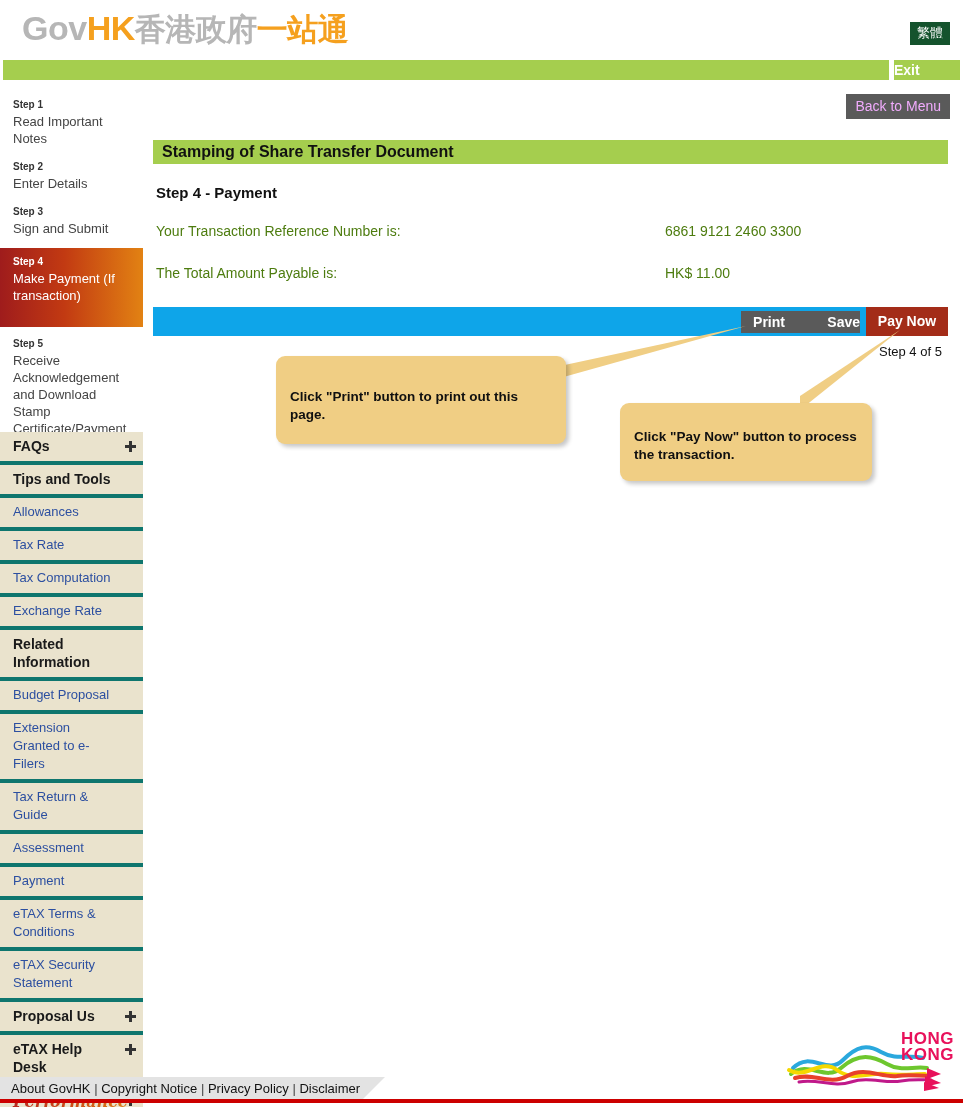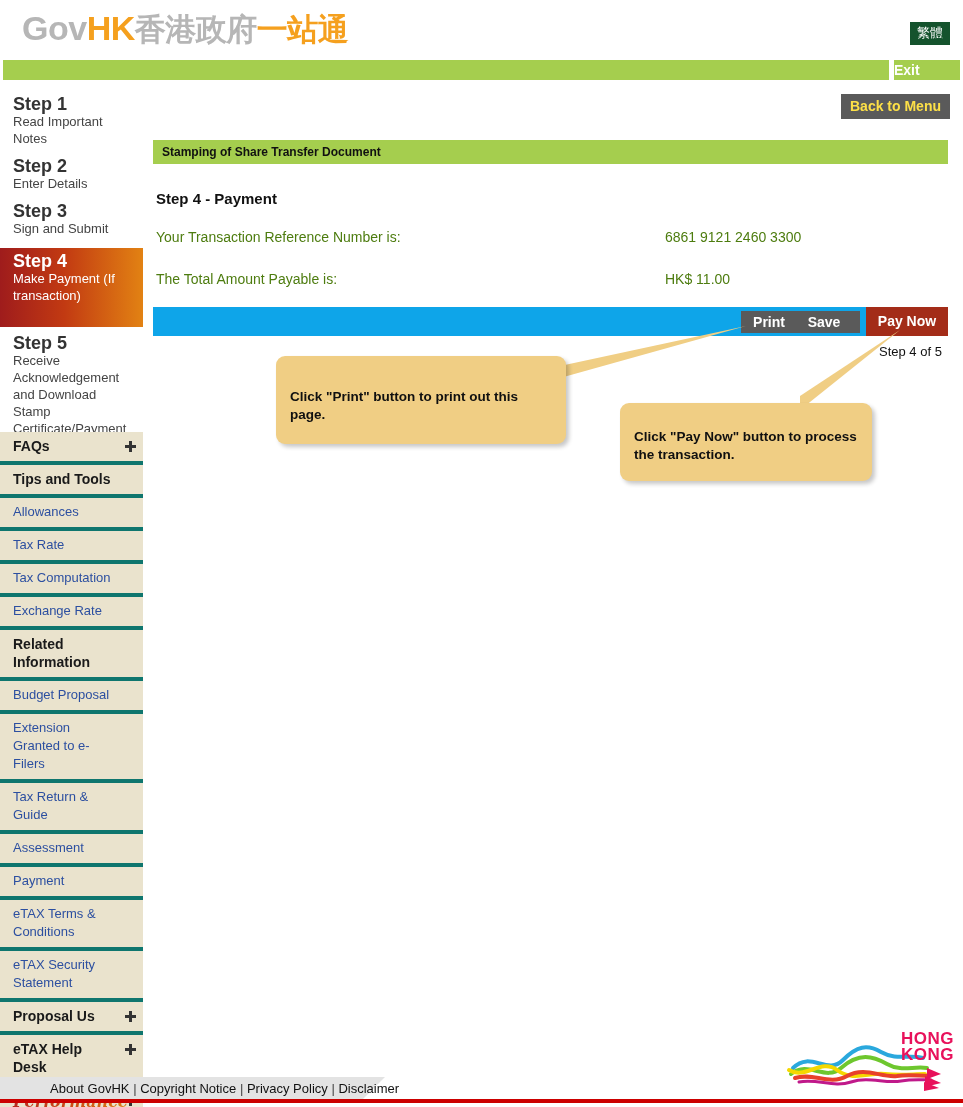--- a/index.html
+++ b/index.html
@@ -59,38 +59,38 @@
     background: #a5ce4e;
     color: #ffffff;
     font-size: 14px; font-weight: bold;
     line-height: 20px;
     cursor: pointer;
   }
 
   
   #back-to-menu {
     position: absolute; right: 13px; top: 94px;
-    background: #5a5a5a; color: #fde047;
-    font-size: 14px; font-weight: bold;
+    background: #5a5a5a; color: #f0abfc;
+    font-size: 14px; font-weight: normal;
     padding: 4px 9px 5px 9px;
     cursor: pointer;
     white-space: nowrap;
   }
 
   
   #sidebar {
     position: absolute; left: 0; top: 96px;
     width: 143px;
   }
   .step {
     padding: 0 8px 0 13px;
     margin-bottom: 11px;
   }
   .step .step-title {
-    font-size: 18px; font-weight: bold; color: #333;
+    font-size: 10px; font-weight: bold; color: #333;
     line-height: 17px;
   }
   .step .step-sub {
     font-size: 13px; color: #444;
     line-height: 17px;
   }
   .step.active {
     background: linear-gradient(to right, #9f1c1c 0%, #c23a12 45%, #e28213 100%);
     padding-top: 5px; padding-bottom: 23px;
     margin-bottom: 8px;
@@ -140,26 +140,26 @@
   .plus-icon::before { left: 0; top: 4px; width: 11px; height: 3px; }
   .plus-icon::after { left: 4px; top: 0; width: 3px; height: 11px; }
 
   
   #main { position: absolute; left: 153px; top: 140px; width: 800px; }
 
   #section-title {
     width: 795px; height: 24px;
     background: #a5ce4e;
     color: #111;
-    font-size: 12px; font-weight: bold;
+    font-size: 16px; font-weight: bold;
     line-height: 24px;
     padding-left: 9px;
   }
   #step-heading {
-    margin-top: 26px;
+    margin-top: 20px;
     font-size: 15px; font-weight: bold; color: #111;
     padding-left: 3px;
   }
 
   .field-row {
     position: relative;
     margin-top: 22px;
     height: 20px;
     padding-left: 3px;
     font-size: 14px;
@@ -177,21 +177,21 @@
   .bar-btn {
     position: absolute; top: 4px;
     height: 22px;
     color: #ffffff;
     font-size: 14px; font-weight: bold;
     line-height: 22px;
     text-align: center;
     cursor: pointer;
   }
   #btn-print { right: 151px; width: 56px; background: #5a5a5a; }
-  #btn-save  { right: 88px;  width: 72px; background: #5a5a5a; }
+  #btn-save  { right: 88px;  width: 72px; background: #5a5a5a; text-align: right; }
   #btn-paynow{ right: 0px;   width: 82px; background: #a32c18; top: 0; height: 29px; line-height: 29px; }
 
   #step-counter {
     position: absolute; left: 879px; top: 344px;
     font-size: 13px; color: #111;
     white-space: nowrap;
   }
 
   
   .callout {
@@ -223,21 +223,20 @@
     width: 172px; height: 68px;
   }
   #footer-band {
     position: absolute; left: 0; top: 1077px;
     width: 963px; height: 22px;
   }
   #footer-links {
     position: absolute; left: 11px; top: 1081px;
     font-size: 13px; color: #111;
     white-space: nowrap;
-    margin-left: 39px;
   }
   #footer-links span { cursor: pointer; }
   #footer-links .sep { color: #444; cursor: default; }
   #footer-rule {
     position: absolute; left: 0; top: 1099px;
     width: 963px; height: 4px;
     background: #cc0000;
   }
 </style>
 </head>

